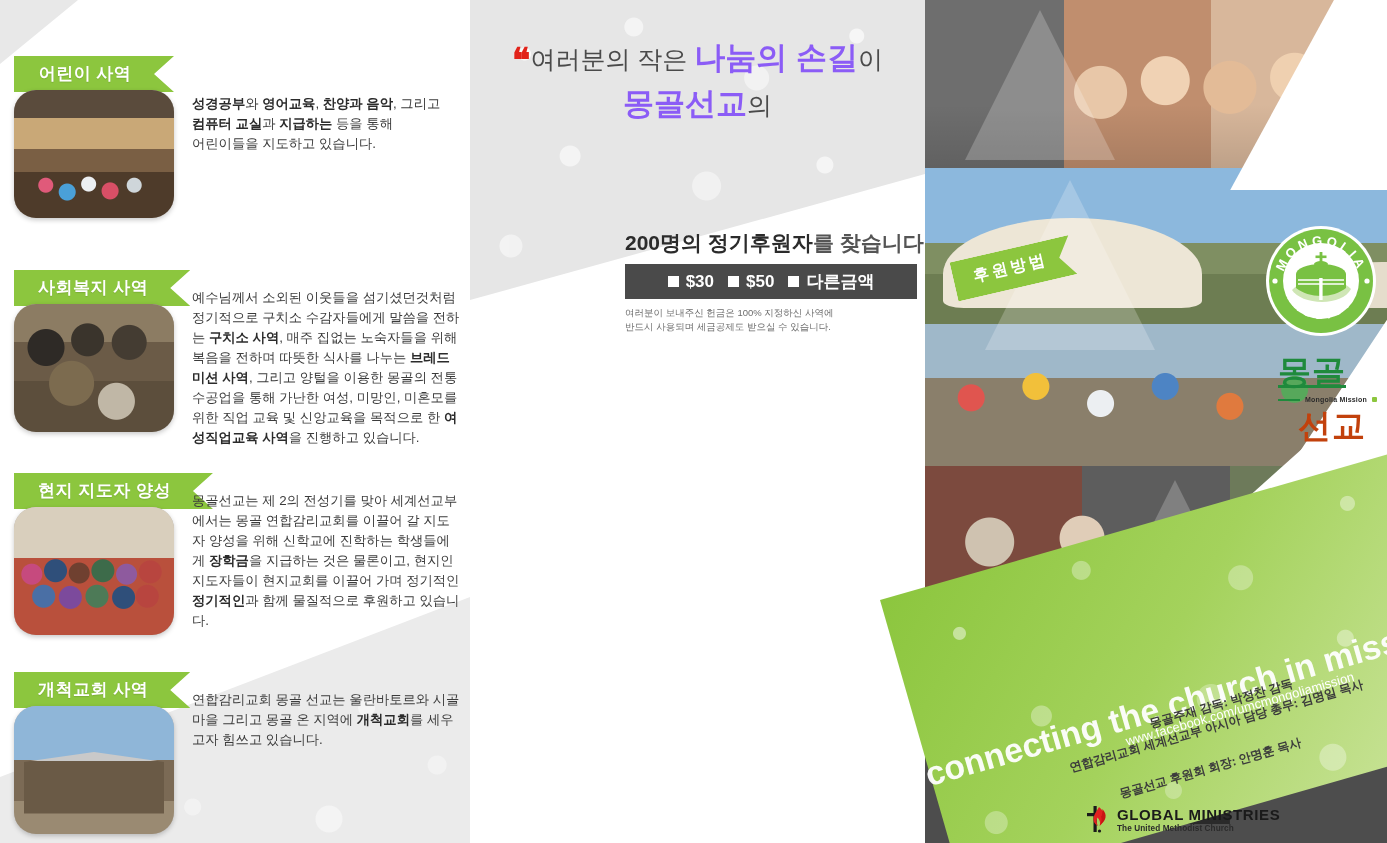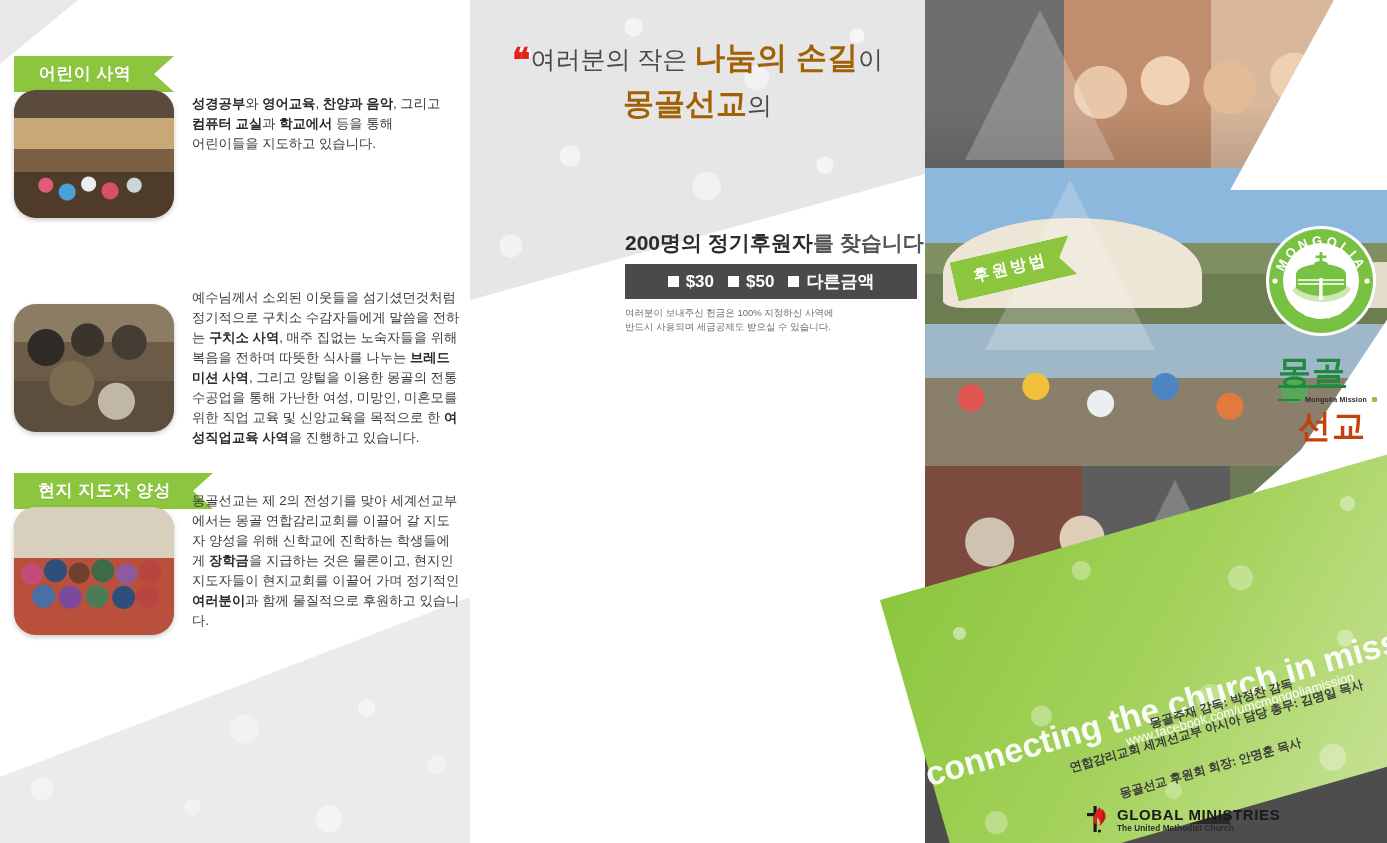--- a/index.html
+++ b/index.html
@@ -109,21 +109,21 @@
   #center-panel { position: absolute; left: 470px; top: 0; width: 455px; height: 843px; background: #ffffff; }
   #center-grey {
     position: absolute; left: 0; top: 0; width: 455px; height: 300px;
     background: #e6e6e6; overflow: hidden;
     clip-path: polygon(0 0, 100% 0, 100% 58%, 0 100%);
   }
   #center-grey .netdots { opacity: .9; }
 
   #quote { position: absolute; left: 0; top: 38px; width: 455px; text-align: center; }
   .q-line { font-size: 25px; line-height: 1.32; color: #4a4a4a; white-space: nowrap; }
-  .q-line .red { color: #a16207; }
+  .q-line .red { color: #8b5cf6; }
   .q-line .big { font-size: 31px; font-weight: bold; }
   .qmark { color: #e2231a; font-size: 34px; font-weight: bold; vertical-align: -4px; font-family: "Liberation Serif", serif; }
 
   
   #donate-head { position: absolute; left: 155px; top: 228px; width: 292px; text-align: right; }
   #donate-head .dh1 { font-size: 15px; font-weight: bold; color: #3c3c3c; }
   #donate-head .dh2 { font-size: 21px; font-weight: bold; color: #2b2b2b; margin-top: 1px; white-space: nowrap; }
   #donate-head .dh2 .lite { font-weight: bold; color: #555; }
   #amount-bar {
     margin-top: 7px; background: #4a4a4a; color: #fff;
@@ -259,44 +259,54 @@
     </div>
 
     <div class="section" style="top:56px">
       <div class="ribbon">어린이 사역</div>
       <div class="photo" style="top:34px">
         <div class="ph-inner ph-hall"></div>
       </div>
       <div class="body-text" style="top:18px">
         <br>
         <b>성경공부</b><span>와 </span><b>영어교육</b><span>, </span><b>찬양과 음악</b><span>, 그리고</span><br>
-        <b>컴퓨터 교실</b><span>과 </span><b>학교에서</b><span> 등을 통해</span><br>
+        <b>컴퓨터 교실</b><span>과 </span><b>지급하는</b><span> 등을 통해</span><br>
         <span>어린이들을 지도하고 있습니다.</span>
       </div>
     </div>
 
     <div class="section" style="top:270px">
+      <div class="ribbon">사회복지 사역</div>
       <div class="photo" style="top:34px">
         <div class="ph-inner ph-meal"></div>
       </div>
       <div class="body-text" style="top:18px">
         <span>예수님께서 소외된 이웃들을 섬기셨던것처럼 정기적으로 구치소 수감자들에게 말씀을 전하는 </span><b>구치소 사역</b><span>, 매주 집없는 노숙자들을 위해 복음을 전하며 따뜻한 식사를 나누는 </span><b>브레드미션 사역</b><span>, 그리고 양털을 이용한 몽골의 전통 수공업을 통해 가난한 여성, 미망인, 미혼모를 위한 직업 교육 및 신앙교육을 목적으로 한 </span><b>여성직업교육 사역</b><span>을 진행하고 있습니다.</span>
       </div>
     </div>
 
     <div class="section" style="top:473px">
       <div class="ribbon">현지 지도자 양성</div>
       <div class="photo" style="top:34px">
         <div class="ph-inner ph-group"></div>
       </div>
       <div class="body-text" style="top:18px">
-        <span>몽골선교는 제 2의 전성기를 맞아 세계선교부에서는 몽골 연합감리교회를 이끌어 갈 지도자 양성을 위해 신학교에 진학하는 학생들에게 </span><b>장학금</b><span>을 지급하는 것은 물론이고, 현지인 지도자들이 현지교회를 이끌어 가며 정기적인 </span><b>여러분이</b><span>과 함께 물질적으로 후원하고 있습니다.</span>
-      </div>
-    </div>
-
+        <span>몽골선교는 제 2의 전성기를 맞아 세계선교부에서는 몽골 연합감리교회를 이끌어 갈 지도자 양성을 위해 신학교에 진학하는 학생들에게 </span><b>장학금</b><span>을 지급하는 것은 물론이고, 현지인 지도자들이 현지교회를 이끌어 가며 정기적인 </span><b>정기적인</b><span>과 함께 물질적으로 후원하고 있습니다.</span>
+      </div>
+    </div>
+
+    <div class="section" style="top:672px">
+      <div class="ribbon">개척교회 사역</div>
+      <div class="photo" style="top:34px">
+        <div class="ph-inner ph-church"></div>
+      </div>
+      <div class="body-text" style="top:18px">
+        <span>연합감리교회 몽골 선교는 울란바토르와 시골마을 그리고 몽골 온 지역에 </span><b>개척교회</b><span>를 세우고자 힘쓰고 있습니다.</span>
+      </div>
+    </div>
   </div>
 
   <div id="center-panel">
     <div id="center-grey">
       <div class="netdots"></div>
     </div>
 
     <div id="quote">
       <div class="q-line">
         <span class="qmark">❝</span><span>여러분의 작은 </span><span class="red big">나눔의 손길</span><span>이</span>

